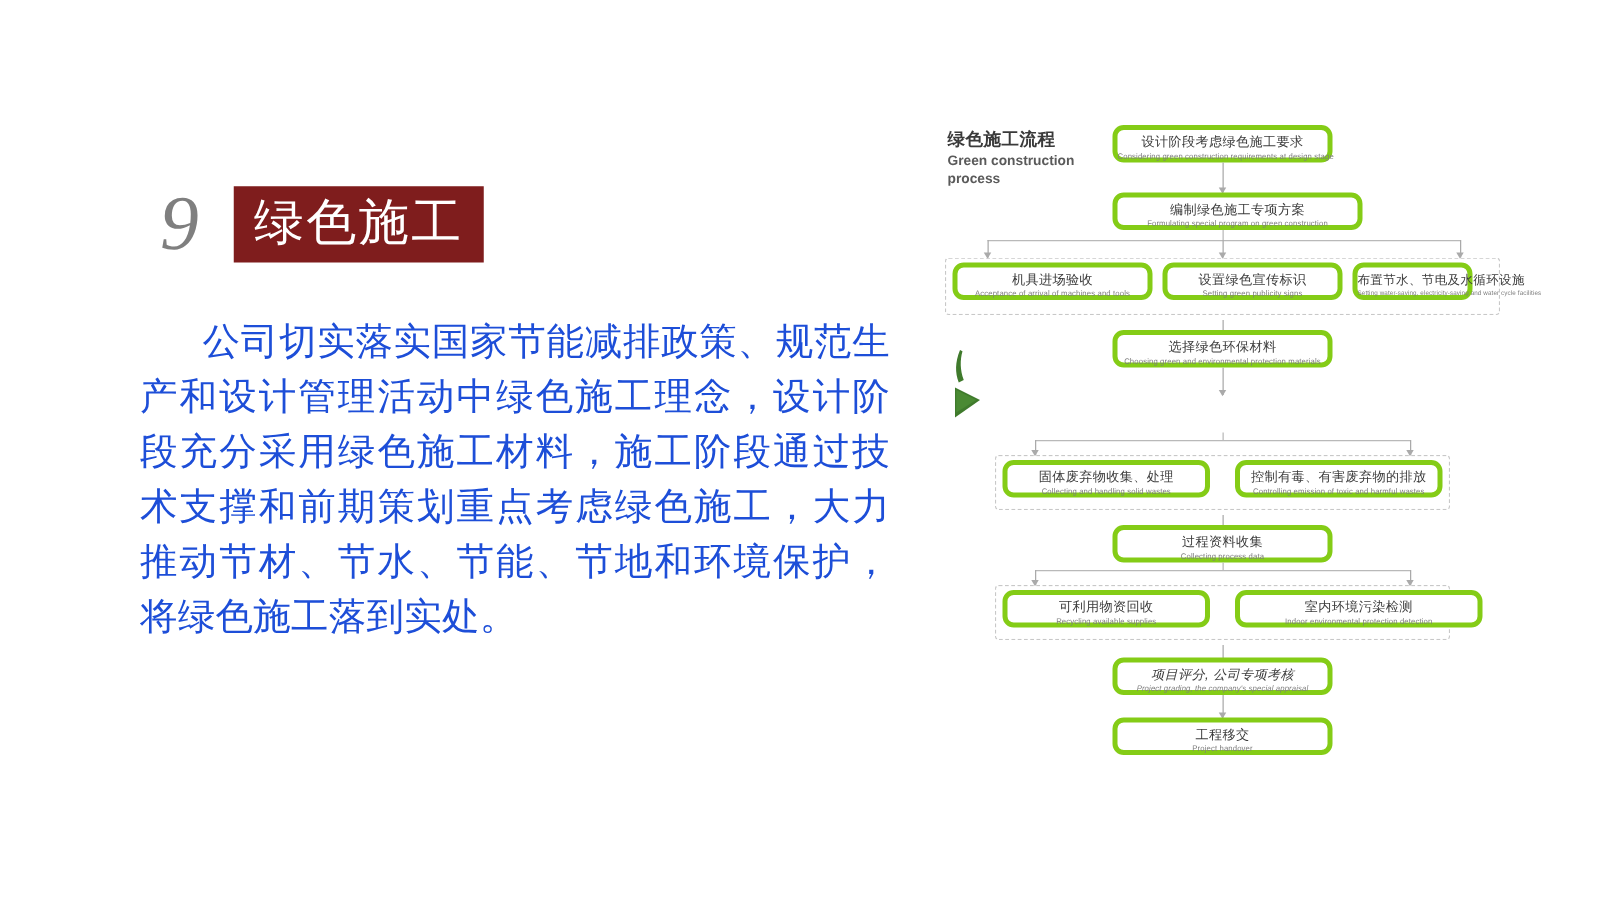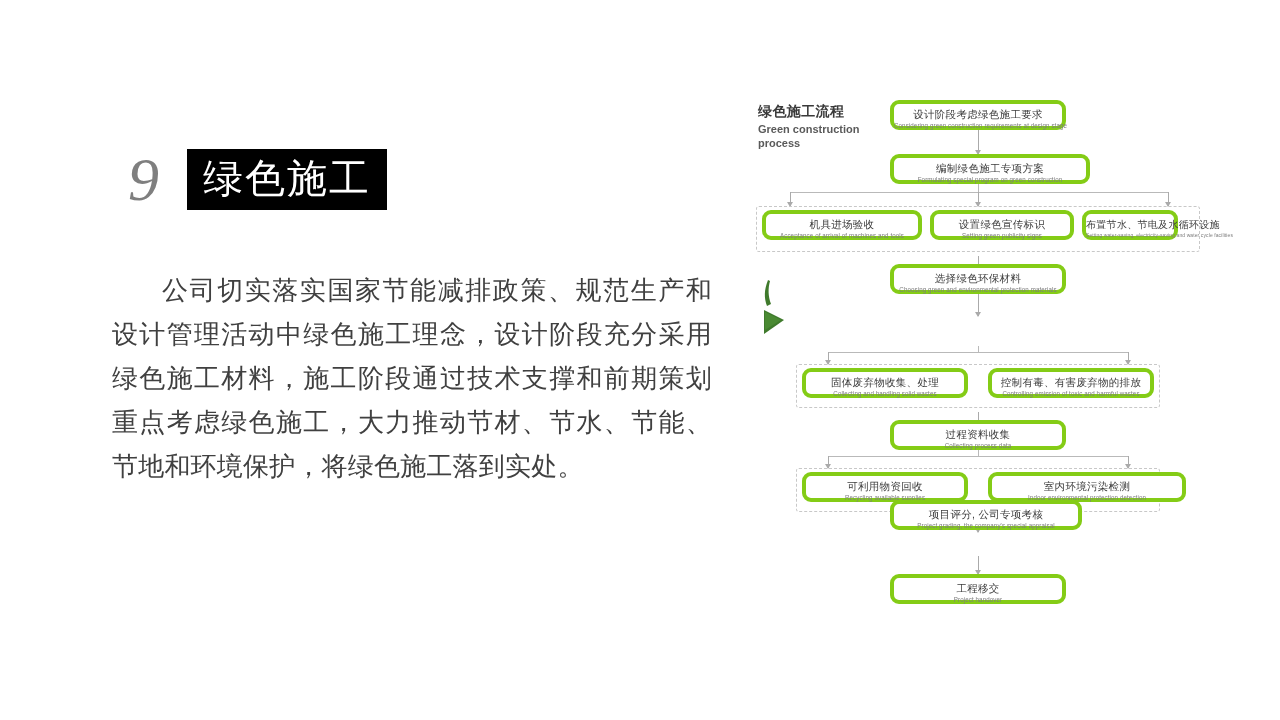--- a/index.html
+++ b/index.html
@@ -24,35 +24,35 @@
     font-family:"Liberation Serif","DejaVu Serif",serif;
     font-style:italic;
     font-size:62px;
     line-height:62px;
     color:#7f7f7f;
     font-weight:400;
     padding-right:28px;
     letter-spacing:0;
   }
   #title-badge{
-    background:#000000;
+    background:#7f1d1d;
     color:#ffffff;
     font-size:40px;
     line-height:40px;
     font-weight:400;
     padding:9px 16px 12px 16px;
     letter-spacing:2px;
     white-space:nowrap;
   }
 
   #body-text{
-    position:absolute;left:112px;top:268px;width:600px;
-    font-size:26px;
+    position:absolute;left:112px;top:252px;width:600px;
+    font-size:30px;
     line-height:44px;
-    color:#404040;
+    color:#1d4ed8;
     text-indent:50px;
     text-align:justify;
     letter-spacing:0.2px;
   }
 
   
   #flowchart{
     position:absolute;left:748px;top:96px;width:460px;height:520px;
   }
 
@@ -213,21 +213,21 @@
     <div class="cn">可利用物资回收</div>
     <div class="en">Recycling available supplies</div>
   </div>
   <div class="node" style="left:240px;top:376px;width:198px;">
     <div class="cn">室内环境污染检测</div>
     <div class="en">Indoor environmental protection detection</div>
   </div>
 
   <div class="arrow" style="left:230px;top:420px;height:16px;"></div>
 
-  <div class="node" style="left:142px;top:404px;width:192px;">
+  <div class="node" style="left:142px;top:430px;width:176px;font-style:italic;">
     <div class="cn">项目评分, 公司专项考核</div>
     <div class="en">Project grading, the company's special appraisal</div>
   </div>
   <div class="arrow" style="left:230px;top:460px;height:18px;"></div>
 
   <div class="node" style="left:142px;top:478px;width:176px;">
     <div class="cn">工程移交</div>
     <div class="en">Project handover</div>
   </div>
 

